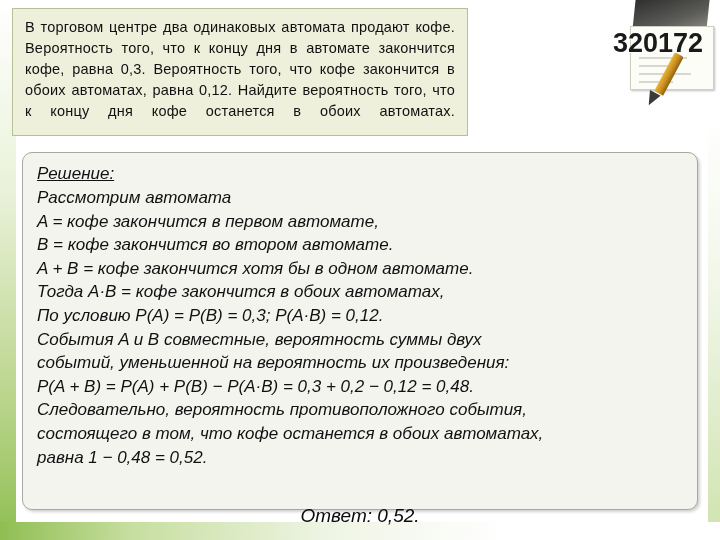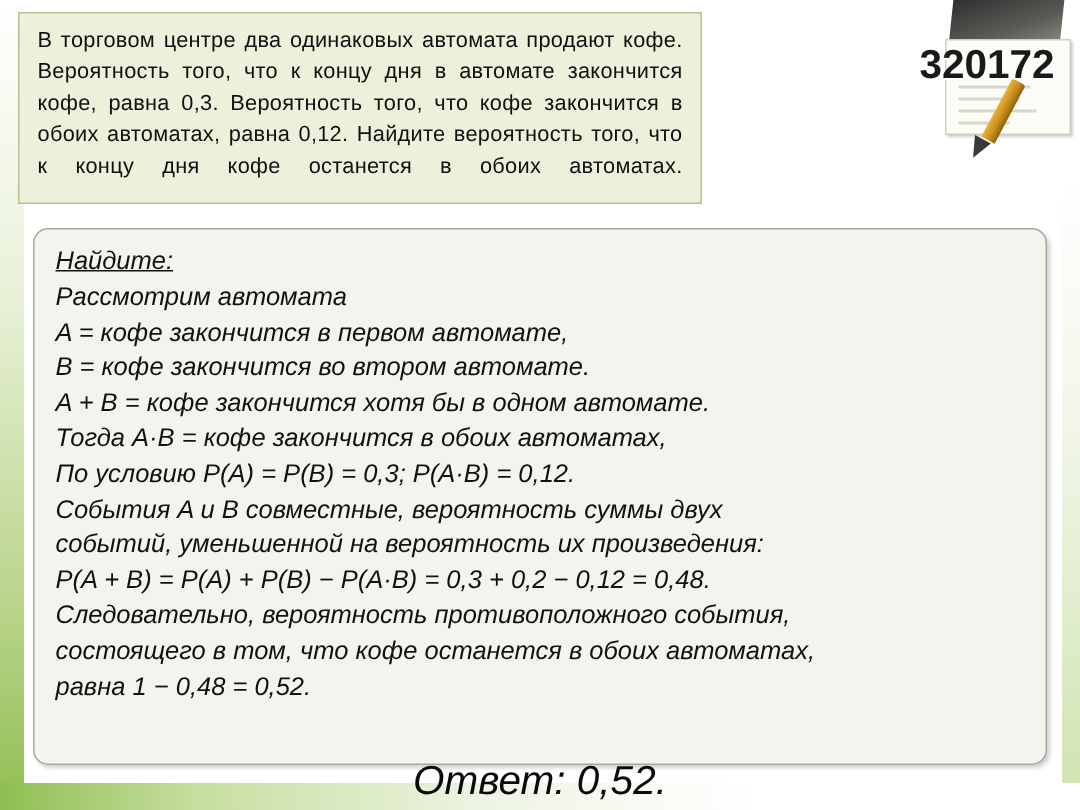--- a/index.html
+++ b/index.html
@@ -151,21 +151,21 @@
 
   
   .answer {
     position: absolute;
     left: 0;
     top: 505px;
     width: 720px;
     text-align: center;
     font-family: "Liberation Sans", sans-serif;
     font-style: italic;
-    font-size: 27px;
+    font-size: 19px;
     color: #0a0a0a;
   }
 
   
   .edge-left {
     position: absolute;
     left: 0;
     top: 0;
     width: 16px;
     height: 540px;
@@ -208,21 +208,21 @@
     <div class="pen-tip"></div>
   </div>
   <div class="page-number">320172</div>
 </div>
 
 <div class="problem-box">
   <p class="problem-text">В торговом центре два одинаковых автомата продают кофе. Вероятность того, что к концу дня в автомате закончится кофе, равна 0,3. Вероятность того, что кофе закончится в обоих автоматах, равна 0,12. Найдите вероятность того, что к концу дня кофе останется в обоих автоматах.</p>
 </div>
 
 <div class="solution-box">
-  <div class="solution-title">Найдите:</div>
+  <div class="solution-title">Решение:</div>
   <div class="solution-line">Рассмотрим автомата</div>
   <div class="solution-line">A = кофе закончится в первом автомате,</div>
   <div class="solution-line">B = кофе закончится во втором автомате.</div>
   <div class="solution-line">A + B = кофе закончится хотя бы в одном автомате.</div>
   <div class="solution-line">Тогда A·B = кофе закончится в обоих автоматах,</div>
   <div class="solution-line">По условию P(A) = P(B) = 0,3; P(A·B) = 0,12.</div>
   <div class="solution-line">События A и B совместные, вероятность суммы двух</div>
   <div class="solution-line">событий, уменьшенной на вероятность их произведения:</div>
   <div class="solution-line">P(A + B) = P(A) + P(B) − P(A·B) = 0,3 + 0,2 − 0,12 = 0,48.</div>
   <div class="solution-line">Следовательно, вероятность противоположного события,</div>

